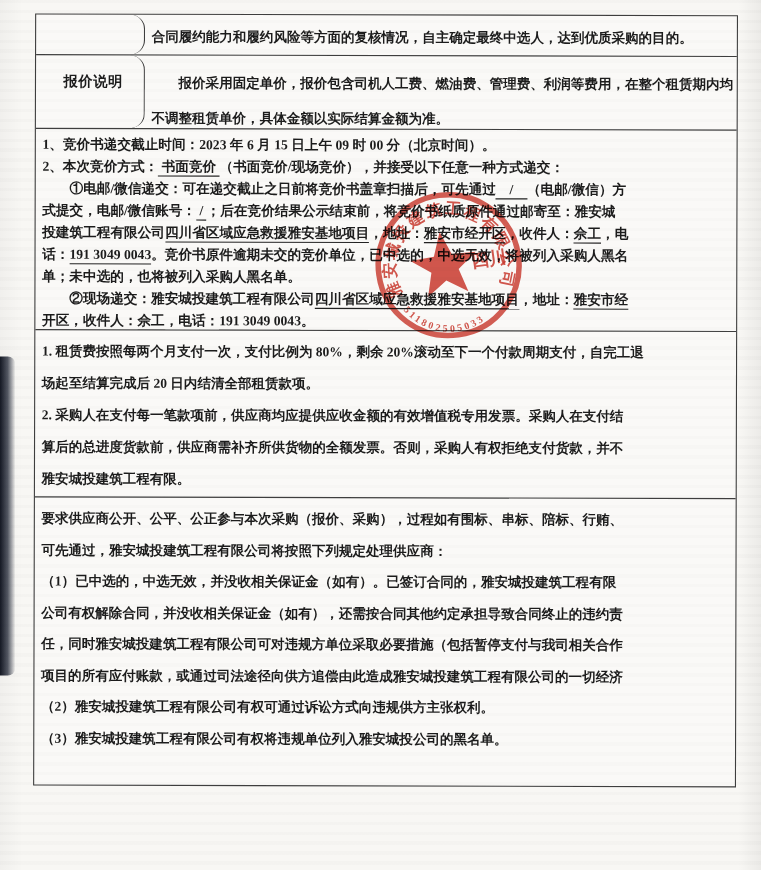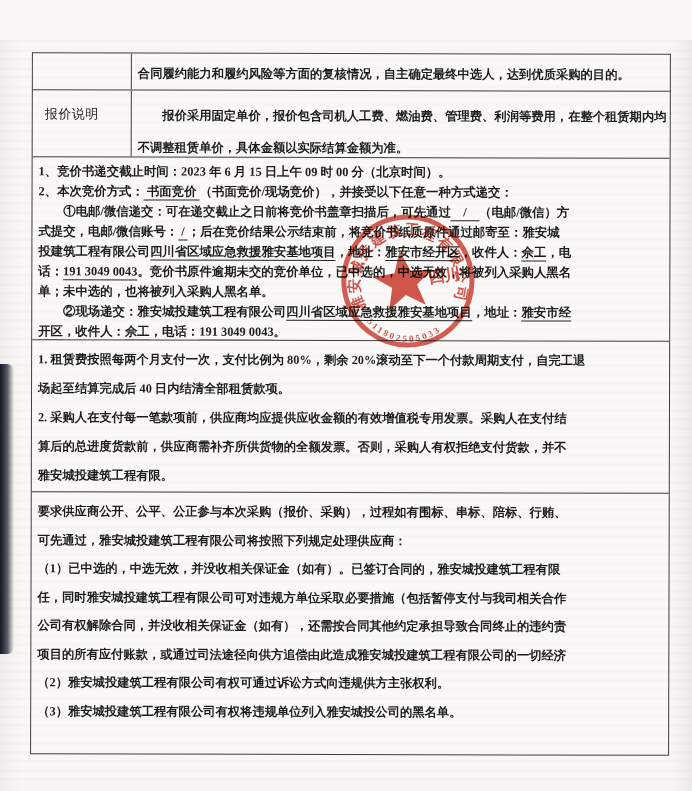--- a/index.html
+++ b/index.html
@@ -8,21 +8,20 @@
     background:#f7f6f3;
     font-family:"Liberation Serif","DejaVu Serif",serif;
     color:#1c1c1c;
   }
   .page{
     position:absolute;inset:0;
     background:
       repeating-linear-gradient(to bottom, rgba(0,0,0,0.015) 0 3px, rgba(255,255,255,0) 3px 9px),
       linear-gradient(to right, rgba(0,0,0,0.03), rgba(0,0,0,0) 3%, rgba(0,0,0,0) 97%, rgba(0,0,0,0.05)),
       #f8f7f4;
-    margin-top: 40px;
   }
   
   .scan-band{
     position:absolute;left:0;top:324px;width:14px;height:290px;
     background:linear-gradient(to right, rgba(10,14,26,.96), rgba(28,34,50,.75) 50%, rgba(70,76,94,0));
     border-radius:0 7px 7px 0;
     filter:blur(.4px);
   }
   .doc-table{
     position:absolute;left:31px;top:13px;width:639px;height:702px;
@@ -30,22 +29,23 @@
     transform:rotate(0.15deg);
     display:flex;flex-direction:column;
     box-sizing:border-box;
     background:rgba(255,255,255,0.25);
   }
   .row{display:flex;box-sizing:border-box;border-bottom:1.6px solid #3e3e3e;}
   .row:last-child{border-bottom:none;}
   .label-cell{
     width:99px;flex:0 0 99px;box-sizing:border-box;
     border-right:1.6px solid #3e3e3e;
-    font-weight:400;font-size:13px;letter-spacing:.5px;
-    padding:0 0 0 12px;
+    font-weight:700;font-size:13px;letter-spacing:.5px;
+    padding:0 0 0 25px;
+    border-radius:13px;
   }
   .content-cell{
     flex:1;box-sizing:border-box;
     padding:0 0 0 6px;overflow:hidden;
   }
   .line{white-space:pre;font-size:12.3px;}
   .label-line{white-space:pre;}
   .u{border-bottom:1.1px solid #222;padding-bottom:.5px;}
 
   .r1{height:37px;}  .r1 .content-cell{padding-top:8px;} .r1 .line{line-height:24px;font-weight:600;}
@@ -98,33 +98,33 @@
           <div class="line"><span>投建筑工程有限公司</span><span class="u">四川省区域应急救援雅安基地项目</span><span>，地址：</span><span class="u">雅安市经开区</span><span>，收件人：</span><span class="u">佘工</span><span>，电</span></div>
           <div class="line"><span>话：</span><span class="u">191 3049 0043</span><span>。竞价书原件逾期未交的竞价单位，已中选的，中选无效，将被列入采购人黑名</span></div>
           <div class="line"><span>单；未中选的，也将被列入采购人黑名单。</span></div>
           <div class="line"><span>　　②现场递交：雅安城投建筑工程有限公司</span><span class="u">四川省区域应急救援雅安基地项目</span><span>，地址：</span><span class="u">雅安市经</span></div>
           <div class="line"><span class="u">开区</span><span>，收件人：</span><span class="u">佘工</span><span>，电话：</span><span class="u">191 3049 0043</span><span>。</span></div>
         </div>
     </div>
     <div class="row r4">
       <div class="content-cell">
           <div class="line"><span>1. 租赁费按照每两个月支付一次，支付比例为 80%，剩余 20%滚动至下一个付款周期支付，自完工退</span></div>
-          <div class="line"><span>场起至结算完成后 40 日内结清全部租赁款项。</span></div>
+          <div class="line"><span>场起至结算完成后 20 日内结清全部租赁款项。</span></div>
           <div class="line"><span>2. 采购人在支付每一笔款项前，供应商均应提供应收金额的有效增值税专用发票。采购人在支付结</span></div>
           <div class="line"><span>算后的总进度货款前，供应商需补齐所供货物的全额发票。否则，采购人有权拒绝支付货款，并不</span></div>
           <div class="line"><span>雅安城投建筑工程有限。</span></div>
         </div>
     </div>
     <div class="row r5">
       <div class="content-cell">
           <div class="line"><span>要求供应商公开、公平、公正参与本次采购（报价、采购），过程如有围标、串标、陪标、行贿、</span></div>
           <div class="line"><span>可先通过，雅安城投建筑工程有限公司将按照下列规定处理供应商：</span></div>
           <div class="line"><span>（1）已中选的，中选无效，并没收相关保证金（如有）。已签订合同的，雅安城投建筑工程有限</span></div>
+          <div class="line"><span>公司有权解除合同，并没收相关保证金（如有），还需按合同其他约定承担导致合同终止的违约责</span></div>
           <div class="line"><span>任，同时雅安城投建筑工程有限公司可对违规方单位采取必要措施（包括暂停支付与我司相关合作</span></div>
-          <div class="line"><span>公司有权解除合同，并没收相关保证金（如有），还需按合同其他约定承担导致合同终止的违约责</span></div>
           <div class="line"><span>项目的所有应付账款，或通过司法途径向供方追偿由此造成雅安城投建筑工程有限公司的一切经济</span></div>
           <div class="line"><span>（2）雅安城投建筑工程有限公司有权可通过诉讼方式向违规供方主张权利。</span></div>
           <div class="line"><span>（3）雅安城投建筑工程有限公司有权将违规单位列入雅安城投公司的黑名单。</span></div>
         </div>
     </div>
   </div>
 
   <svg class="stamp" viewBox="0 0 214 214">
     <defs>
       <path id="arcTop" d="M 62.5,129 A 49,49 0 1,1 151.5,129" fill="none"></path>

